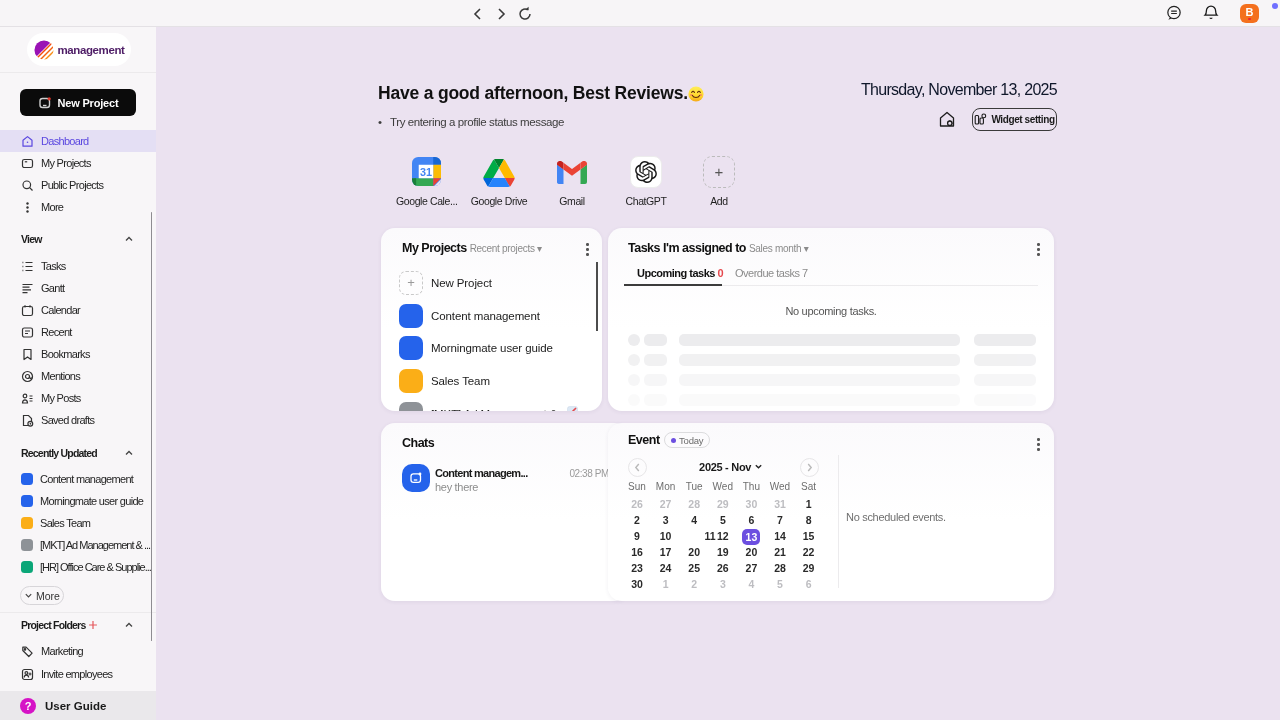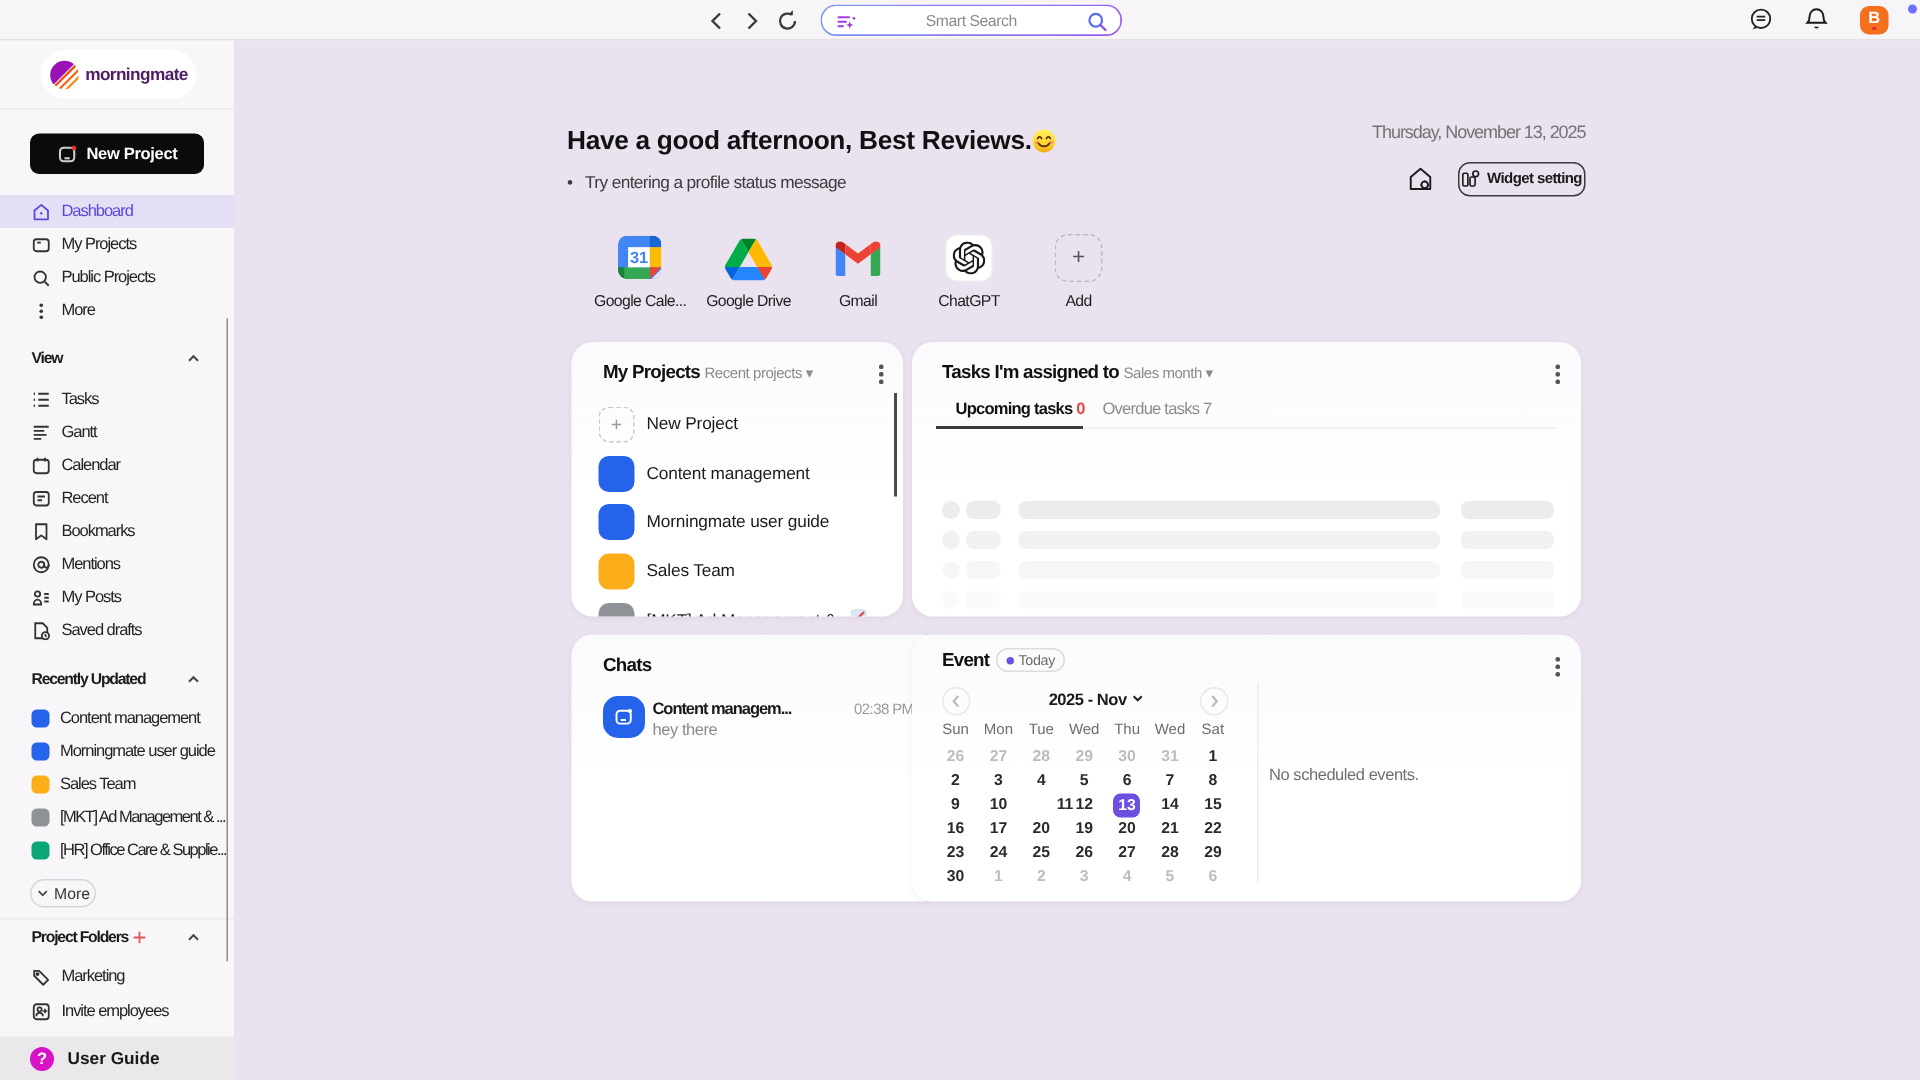--- a/index.html
+++ b/index.html
@@ -32,21 +32,21 @@
 #morebtn { position:absolute; left:20px; top:559px; width:44px; height:19px; border:1px solid #D7D5D9; border-radius:10px; background:#F8F6F8; font-size:10.5px; color:#333; display:flex; align-items:center; justify-content:center; gap:3px; }
 #sb-div2 { position:absolute; left:0; top:585px; width:156px; height:1px; background:#ECEAEC; }
 #userguide { position:absolute; left:0; top:664px; width:156px; height:29px; background:#EAE8EB; display:flex; align-items:center; }
 #userguide .qc { margin-left:20px; width:16px; height:16px; border-radius:50%; background:#D613C6; color:#fff; font-size:11px; font-weight:bold; text-align:center; line-height:16px; }
 #userguide .lbl { margin-left:9px; font-size:11.5px; font-weight:bold; color:#1a1a1a; }
 #sb-scroll { position:absolute; left:150.5px; top:185px; width:1.8px; height:429px; background:#8E8C91; border-radius:1px; }
 
 
 #greet { position:absolute; left:378px; top:83px; font-size:17.5px; font-weight:bold; color:#111; letter-spacing:-0.2px; }
 #status { position:absolute; left:378px; top:116px; font-size:11.5px; color:#3c3c3c; letter-spacing:-0.4px; }
-#date { position:absolute; right:223px; top:81px; font-size:12px; color:#737373; letter-spacing:-0.7px; }
+#date { position:absolute; right:223px; top:81px; font-size:16px; color:#0f172a; letter-spacing:-0.7px; }
 #widgetbtn { position:absolute; left:972px; top:108px; width:85px; height:23px; border:1px solid #3a3a3a; border-radius:8px; display:flex; align-items:center; justify-content:center; gap:4px; font-size:10px; font-weight:bold; color:#1a1a1a; white-space:nowrap; letter-spacing:-0.4px; }
 .app { position:absolute; top:156px; width:60px; text-align:center; }
 .app .ic { width:32px; height:32px; margin:0 auto; position:relative; }
 .app .albl { margin-top:7px; font-size:10.5px; color:#1e1e1e; white-space:nowrap; letter-spacing:-0.4px; }
 
 
 .card { position:absolute; background:linear-gradient(180deg,#FBFAFC 0%, #FFFFFF 55%); border-radius:14px; box-shadow:0 1px 4px rgba(60,40,80,0.07); }
 #c-proj { left:381px; top:228px; width:221px; height:183px; overflow:hidden; }
 #c-task { left:608px; top:228px; width:446px; height:183px; }
 #c-chat { left:381px; top:423px; width:247px; height:178px; }
@@ -82,34 +82,20 @@
   <svg class="navbtn" style="left:469px" viewBox="0 0 18 18" fill="none" stroke="#3a3a3a" stroke-width="1.6">
       <path d="M11 4 L6 9 L11 14"></path>
     </svg>
   <svg class="navbtn" style="left:492px" viewBox="0 0 18 18" fill="none" stroke="#3a3a3a" stroke-width="1.6">
       <path d="M7 4 L12 9 L7 14"></path>
     </svg>
   <svg class="navbtn" style="left:516px" viewBox="0 0 18 18" fill="none" stroke="#3a3a3a" stroke-width="1.5">
       <path d="M14 9 a5 5 0 1 1 -2.2-4.1"></path>
       <path d="M12.6 1.8 L12.6 5.2 L9.4 4.6 Z" fill="#3a3a3a" stroke="none"></path>
     </svg>
-  <div id="search">
-    <svg style="position:absolute;left:9px;top:3.5px" width="14" height="14" viewBox="0 0 14 14" fill="none" stroke="#a13de0" stroke-width="1.4" stroke-linecap="round">
-        <path d="M2 3.5 h7"></path>
-        <path d="M2 6.5 h5"></path>
-        <path d="M2 9.5 h3"></path>
-        <path d="M9.5 6.2 l0.7 1.8 1.8 0.7 -1.8 0.7 -0.7 1.8 -0.7 -1.8 -1.8 -0.7 1.8 -0.7 Z" fill="#a13de0" stroke="none"></path>
-        <circle cx="12.3" cy="4.2" r="0.9" fill="#a13de0" stroke="none"></circle>
-      </svg>
-    <span class="stext">Smart Search</span>
-    <svg style="position:absolute;right:8px;top:3px" width="15" height="15" viewBox="0 0 15 15" fill="none" stroke="#5b6bf0" stroke-width="1.5" stroke-linecap="round">
-        <circle cx="6.5" cy="6.5" r="4.2"></circle>
-        <path d="M9.8 9.8 L13 13" stroke="#8a4de8"></path>
-      </svg>
-  </div>
   <svg class="navbtn" style="left:1165px;top:4px" viewBox="0 0 19 19" fill="none" stroke="#222" stroke-width="1.3">
       <circle cx="9.5" cy="9" r="6.5"></circle>
       <path d="M6.5 7.5 h6 M6.5 10 h6" stroke-width="1.2"></path>
       <path d="M5 14.5 l-1.5 2 3.5-1.2" fill="#222" stroke="none"></path>
     </svg>
   <svg class="navbtn" style="left:1202px;top:4px" viewBox="0 0 18 18" fill="none" stroke="#1a1a1a" stroke-width="1.3">
       <path d="M9 2.2 a4.6 4.6 0 0 1 4.6 4.6 c0 3 1.4 4.4 1.4 4.4 H3 c0 0 1.4-1.4 1.4-4.4 A4.6 4.6 0 0 1 9 2.2 Z"></path>
       <path d="M7.3 13.8 a1.8 1.8 0 0 0 3.4 0 Z" fill="#1a1a1a" stroke="none"></path>
     </svg>
   <div id="avatar">B<i></i></div>
@@ -129,21 +115,21 @@
         <path d="M 21 0 L 0 0 L 0 21 Z" fill="#9A12B5"></path>
         <g stroke-width="1.6">
           <line x1="1.2" y1="22" x2="22" y2="1.2" stroke="#F4490E"></line>
           <line x1="3.9" y1="24.7" x2="24.7" y2="3.9" stroke="#F4610E"></line>
           <line x1="6.6" y1="27.4" x2="27.4" y2="6.6" stroke="#F98D14"></line>
           <line x1="9.3" y1="30.1" x2="30.1" y2="9.3" stroke="#FBAD15"></line>
           <line x1="12" y1="32.8" x2="32.8" y2="12" stroke="#FDC60B"></line>
         </g>
       </g>
     </svg>
-    <span class="word">morningmate</span>
+    <span class="word">management</span>
   </div>
   <div id="sb-div1"></div>
   <div id="npbtn">
     <svg width="14" height="14" viewBox="0 0 14 14" fill="none">
         <rect x="2" y="2.5" width="9.5" height="9" rx="2.5" stroke="#cfcfcf" stroke-width="1.4"></rect>
         <circle cx="11.2" cy="2.8" r="1.6" fill="#E23A2E"></circle>
         <path d="M5 9.5 h3.5" stroke="#cfcfcf" stroke-width="1.4"></path>
       </svg>
     <span>New Project</span>
   </div>
@@ -434,20 +420,21 @@
   <div class="ctitle" style="left:20px;top:13px">Tasks I'm assigned to <span class="csub">Sales month ▾</span></div>
   <div class="kebab" style="right:14px;top:15px">
       <i></i>
       <i></i>
       <i></i>
     </div>
   <div class="tab" style="left:29px;color:#111;font-weight:bold">Upcoming tasks <span style="color:#E5484D">0</span></div>
   <div class="tab" style="left:127px;color:#8b8b8b">Overdue tasks 7</div>
   <div id="tabline"></div>
   <div id="tabul"></div>
+  <div style="position:absolute;left:0;right:0;top:77px;text-align:center;font-size:11px;color:#555;letter-spacing:-0.3px">No upcoming tasks.</div>
   <div style="opacity:1">
     <div class="skel" style="left:20px;top:106px;width:12px;height:12px;border-radius:50%"></div>
     <div class="skel" style="left:36px;top:106px;width:23px;height:12px"></div>
     <div class="skel" style="left:71px;top:106px;width:281px;height:12px"></div>
     <div class="skel" style="left:366px;top:106px;width:62px;height:12px"></div>
   </div>
   <div style="opacity:0.72">
     <div class="skel" style="left:20px;top:126px;width:12px;height:12px;border-radius:50%"></div>
     <div class="skel" style="left:36px;top:126px;width:23px;height:12px"></div>
     <div class="skel" style="left:71px;top:126px;width:281px;height:12px"></div>

